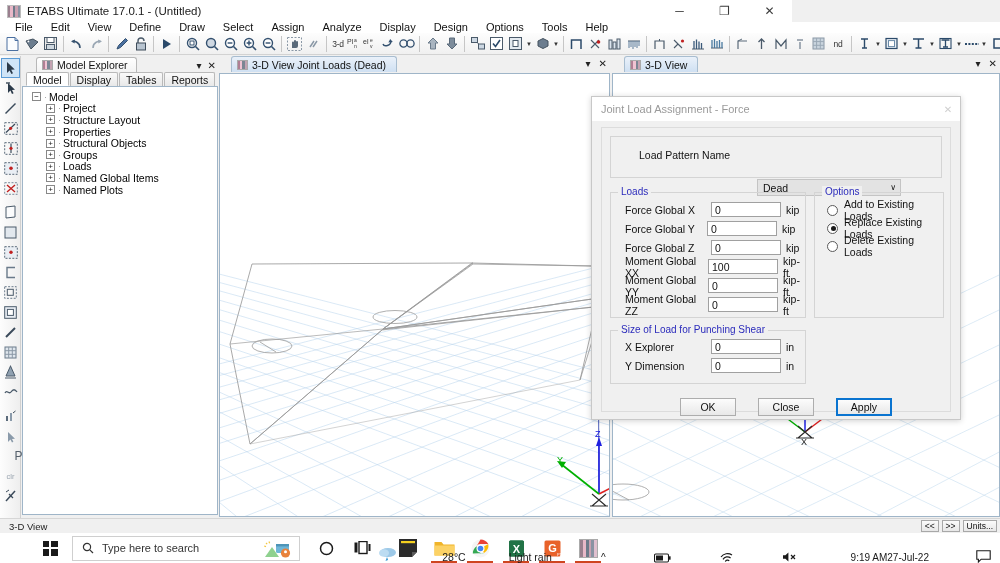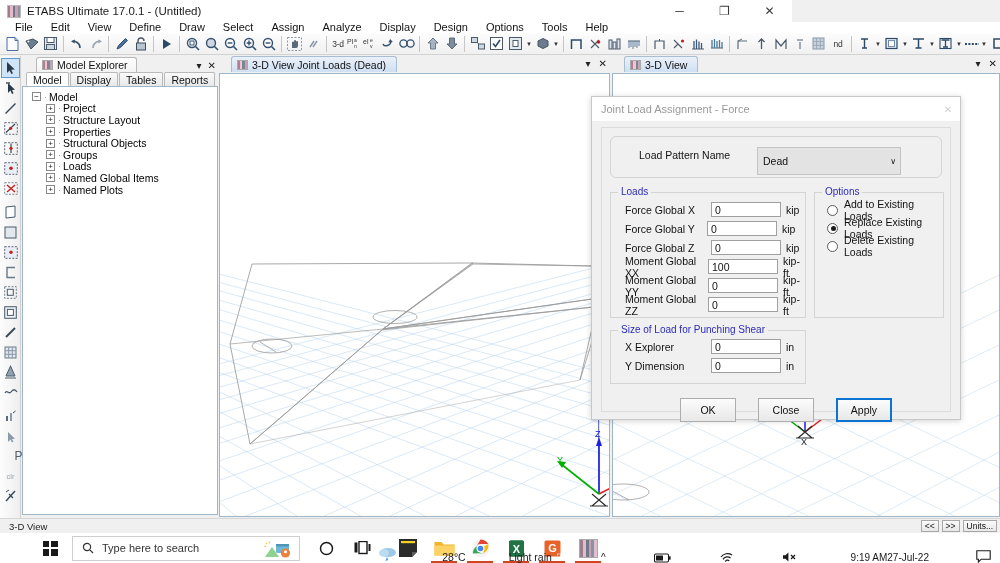--- a/index.html
+++ b/index.html
@@ -191,36 +191,36 @@
   }
   .fld-row { display: flex; align-items: center; height: 19px; }
   .fld-label { font-size: 10.5px; color: #111; }
   .txtbox {
     background: #ffffff; border: 1px solid #a0a0a0; height: 15px;
     font-size: 10.5px; color: #111; padding: 0 0 0 3px; line-height: 14px;
     font-family: "Liberation Sans", sans-serif;
   }
   .unit { font-size: 10.5px; color: #111; margin-left: 5px; }
   .combo {
-    height: 28px; background: #e3e3e3; border: 1px solid #c4c4c4;
+    height: 17px; background: #e3e3e3; border: 1px solid #c4c4c4;
     display: flex; align-items: center; justify-content: space-between;
-    font-size: 10.5px; color: #111; padding: 0 4px 0 5px;
+    font-size: 10.5px; color: #111; padding: 0 4px 0 5px; margin-top: 32px;
   }
   .radio-row { display: flex; align-items: center; height: 18px; }
   .radio {
     width: 11px; height: 11px; border: 1px solid #5a5a5a; border-radius: 50%;
     background: #fff; margin-right: 6px; position: relative; flex: 0 0 auto;
   }
   .radio.on::after {
     content: ''; position: absolute; left: 2.5px; top: 2.5px; width: 5px; height: 5px;
     border-radius: 50%; background: #1a1a1a;
   }
   .radio-label { font-size: 10.5px; color: #111; }
   .dlg-btn {
-    width: 56px; height: 24px; background: linear-gradient(#fcfcfc,#e8e8e8);
+    width: 56px; height: 18px; background: linear-gradient(#fcfcfc,#e8e8e8);
     border: 1px solid #adadad; font-size: 10.5px; color: #111;
     display: flex; align-items: center; justify-content: center;
   }
   .dlg-btn.default { border: 2px solid #0a74d0; background: linear-gradient(#fcfcfc,#e8e8e8); }
 
   svg { display: block; }
 </style>
 </head>
 <body>
 
@@ -926,21 +926,21 @@
       </div>
   </div>
 
   <div id="dialog">
     <div class="dlg-title">
       <span>Joint Load Assignment - Force</span>
       <span class="dlg-close">✕</span>
     </div>
     <div class="dlg-body">
 
-      <div class="grp" style="left:8px; top:8px; right:8px; height:42px;border-radius:6px;">
+      <div class="grp" style="left:8px; top:8px; right:8px; height:42px;">
         <div style="position:absolute; left:28px; top:12px; font-size:10.5px; color:#111;">Load Pattern Name</div>
         <div class="combo" style="position:absolute; left:146px; top:10px; width:144px;">
           <span>Dead</span>
           <span style="font-size:8px;">∨</span>
         </div>
       </div>
 
       <div class="grp" style="left:8px; top:64px; width:196px; height:126px;">
         <div class="grp-label">Loads</div>
         <div id="loads-fields" style="padding:7px 0 0 14px;">

